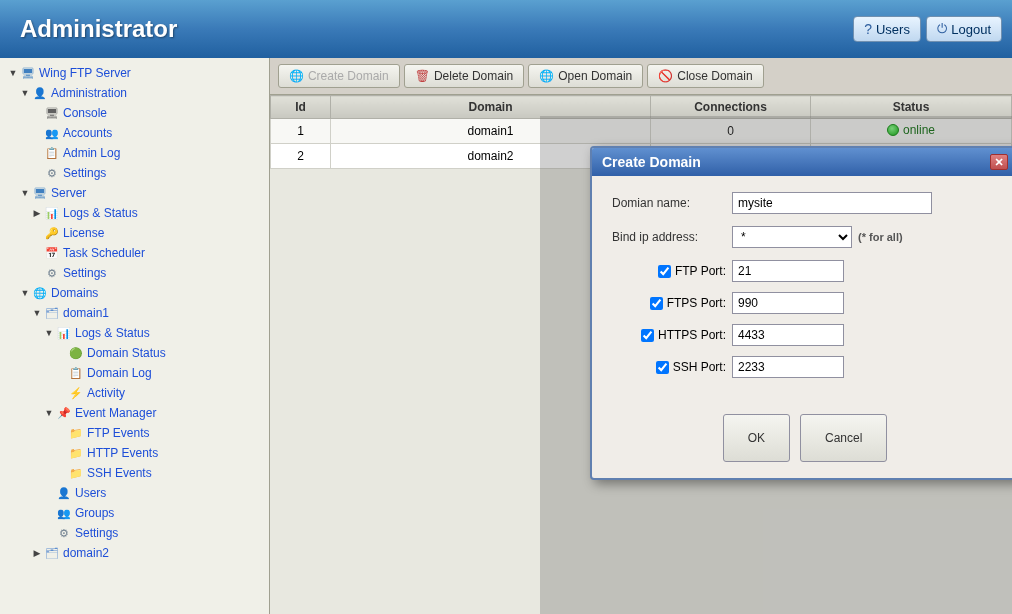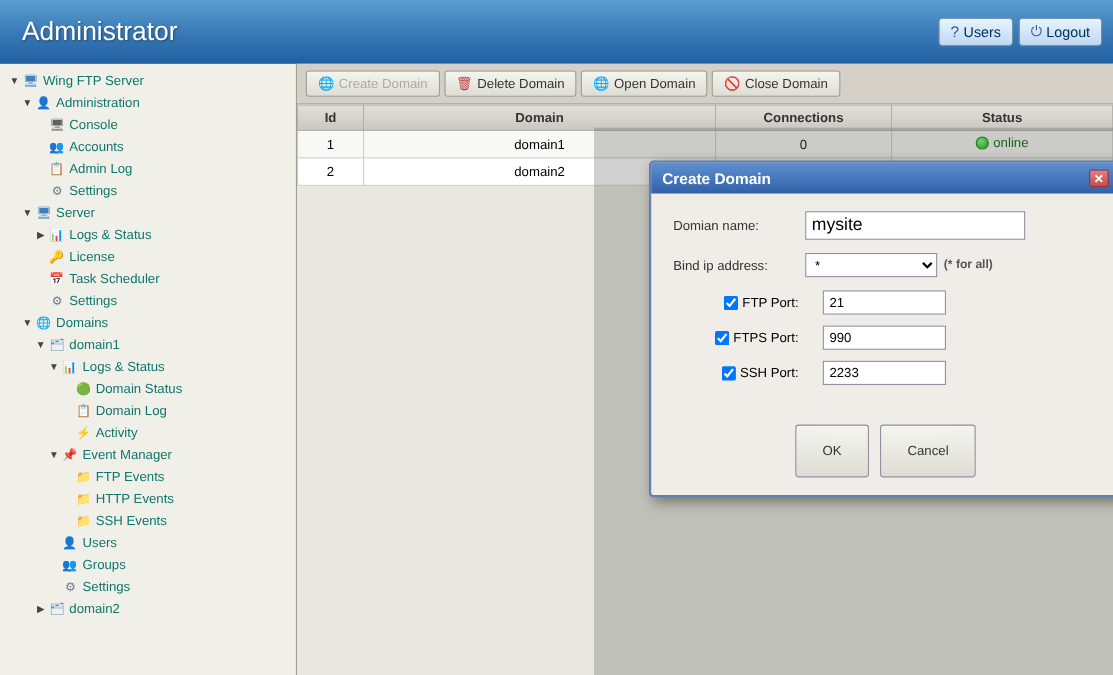--- a/index.html
+++ b/index.html
@@ -19,21 +19,21 @@
       align-items: center;
       gap: 8px;
     }
     #logo-icon {
       width: 40px;
       height: 40px;
     }
     #header-title {
       color: white;
       font-size: 24px;
-      font-weight: normal;
+      font-weight: bold;
       margin-left: 10px;
       text-shadow: 1px 1px 2px rgba(0,0,0,0.4);
     }
     #header-buttons {
       position: absolute;
       right: 10px;
       display: flex;
       gap: 5px;
     }
     .header-btn {
@@ -65,21 +65,21 @@
       padding: 5px 0;
     }
     .tree-item {
       display: flex;
       align-items: center;
       padding: 2px 4px;
       cursor: pointer;
       white-space: nowrap;
     }
     .tree-icon { width: 16px; height: 16px; margin-right: 3px; display: inline-flex; align-items: center; justify-content: center; font-size: 11px; flex-shrink: 0; }
-    .tree-label { font-size: 12px; color: #0f766e; }
+    .tree-label { font-size: 12px; color: #1d4ed8; }
     .indent1 { padding-left: 8px; }
     .indent2 { padding-left: 20px; }
     .indent3 { padding-left: 32px; }
     .indent4 { padding-left: 44px; }
     .indent5 { padding-left: 56px; }
     .tree-expand { width: 10px; height: 10px; margin-right: 2px; display: inline-flex; align-items: center; justify-content: center; font-size: 9px; color: #444; flex-shrink: 0; }
 
     
     #content {
       flex: 1;
@@ -210,21 +210,21 @@
     .form-label {
       width: 120px;
       text-align: left;
       padding-right: 10px;
       font-size: 12px;
       color: #333;
     }
     .form-input {
       border: 1px solid #9090a0;
       padding: 3px 5px;
-      font-size: 16px;
+      font-size: 12px;
       background: white;
       width: 120px;
     }
     .form-input-wide {
       width: 200px;
     }
     .form-select-row {
       display: flex;
       align-items: center;
       gap: 6px;
@@ -238,21 +238,20 @@
     }
     .form-hint {
       font-size: 11px;
       color: #555;
       font-weight: bold;
     }
     .checkbox-row {
       display: flex;
       align-items: center;
       margin-bottom: 10px;
-      gap: 16px;
     }
     .checkbox-label {
       width: 120px;
       text-align: right;
       padding-right: 6px;
       display: flex;
       align-items: center;
       justify-content: flex-end;
       gap: 4px;
     }
@@ -555,20 +554,27 @@
 
           <div class="checkbox-row">
             <div class="checkbox-label">
               <input type="checkbox" checked="" style="">
               <span>FTPS Port:</span>
             </div>
             <input type="text" class="port-input" value="990" style="">
           </div>
 
 
+          <div class="checkbox-row">
+            <div class="checkbox-label">
+              <input type="checkbox" checked="" style="">
+              <span>HTTPS Port:</span>
+            </div>
+            <input type="text" class="port-input" value="4433" style="">
+          </div>
 
           <div class="checkbox-row">
             <div class="checkbox-label">
               <input type="checkbox" checked="" style="">
               <span>SSH Port:</span>
             </div>
             <input type="text" class="port-input" value="2233" style="">
           </div>
 
         </div>

